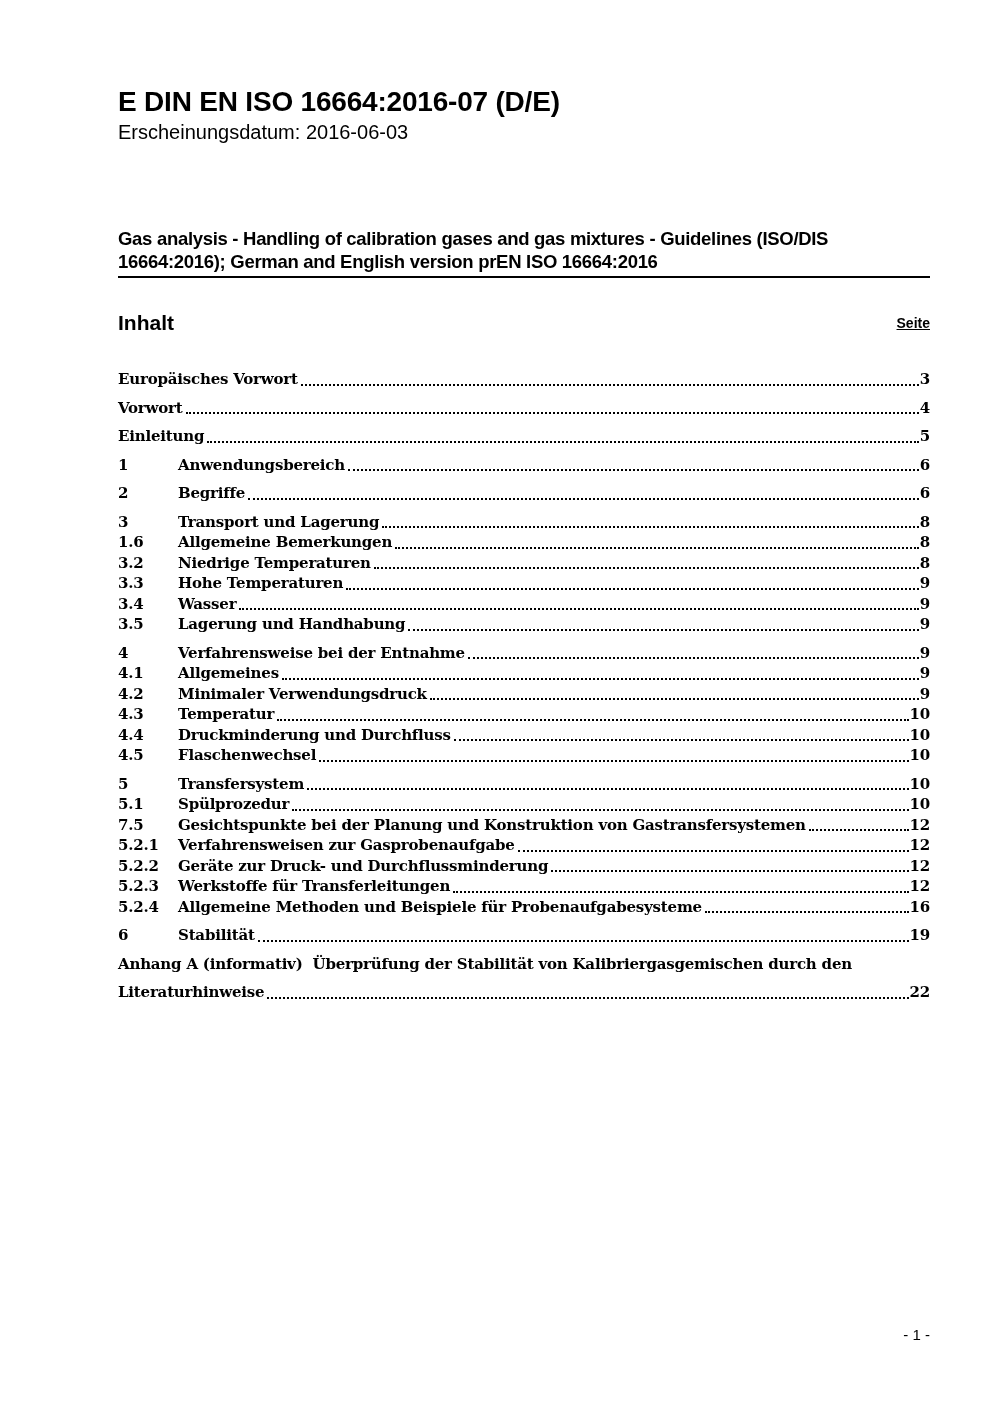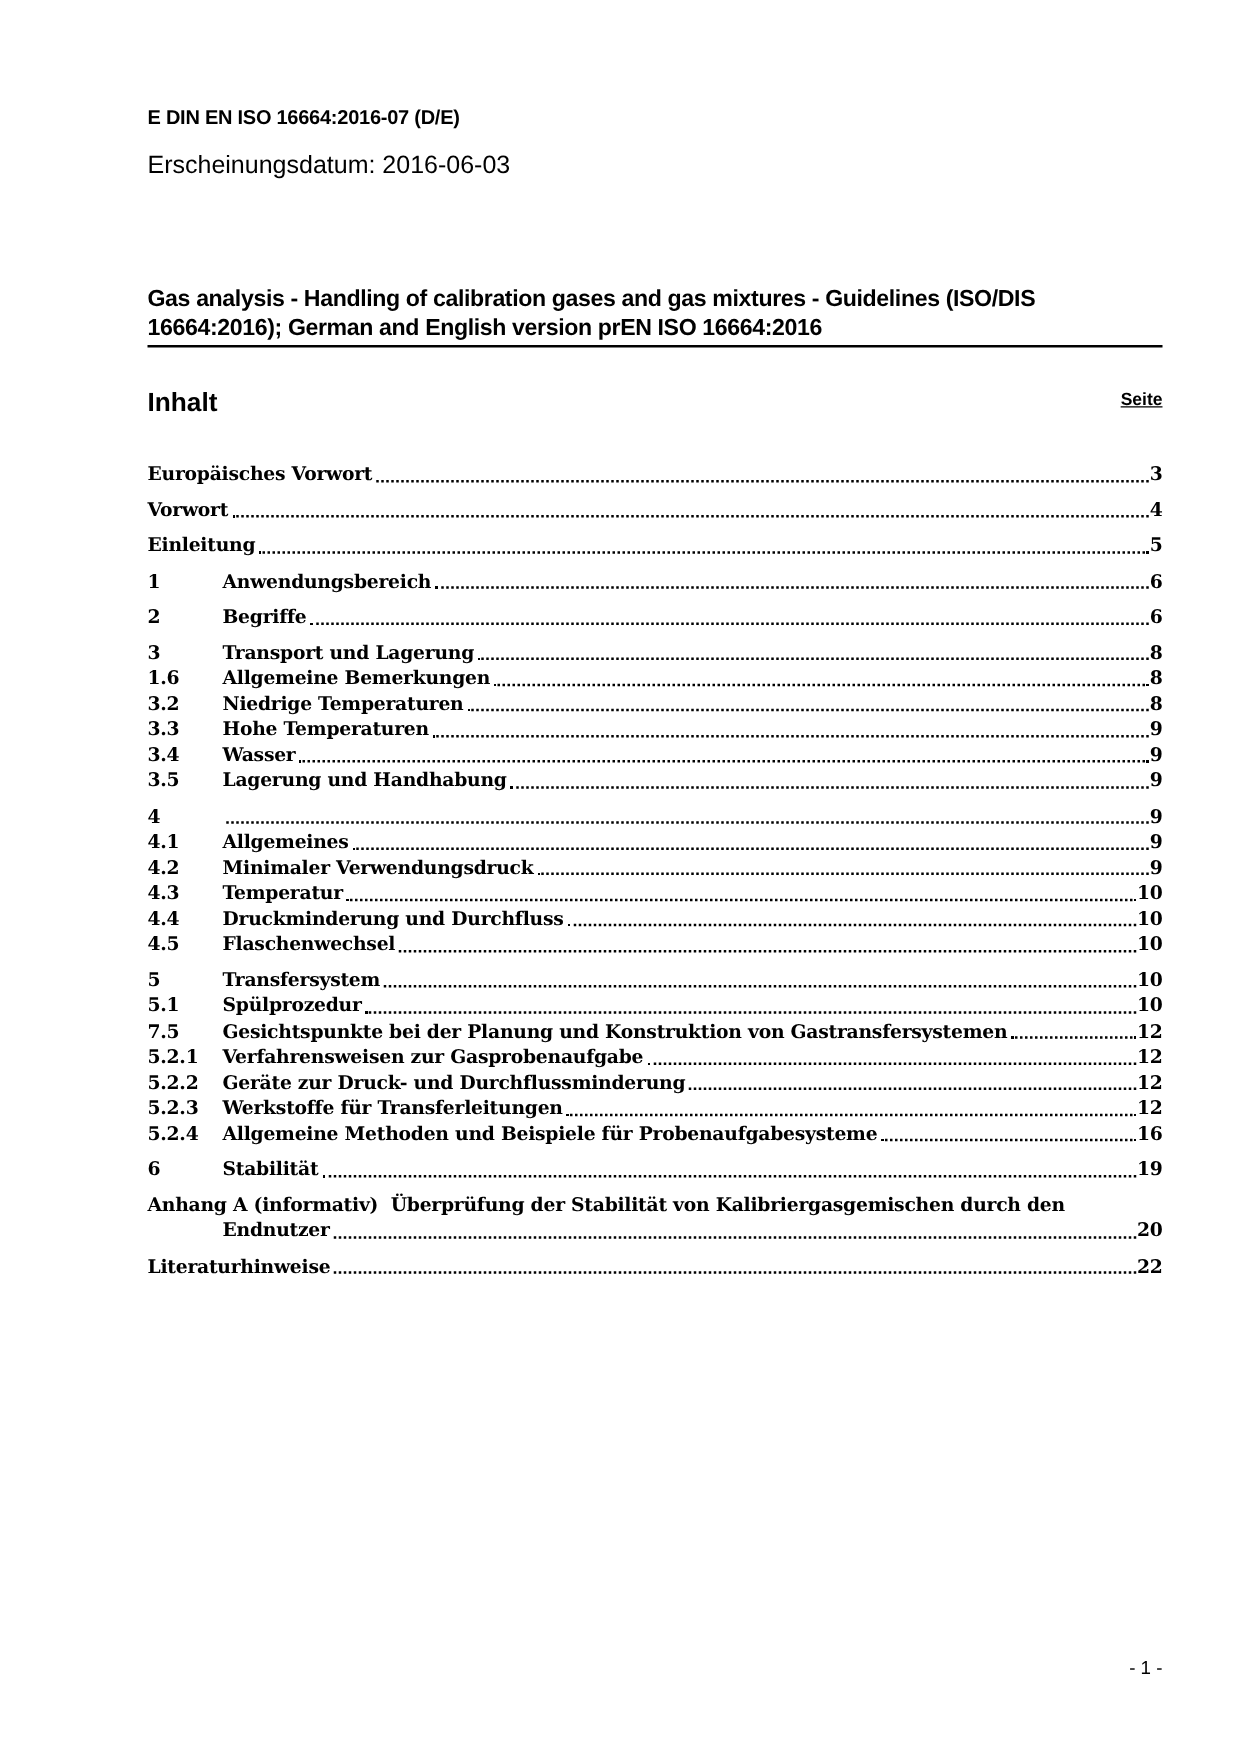--- a/index.html
+++ b/index.html
@@ -8,40 +8,40 @@
     width: 992px; height: 1403px; position: relative;
     font-family: "Liberation Sans", sans-serif;
     color: #000;
     overflow: hidden;
   }
   .content {
     position: absolute; left: 118px; top: 0; width: 812px; height: 1403px;
   }
   .doc-number {
     position: absolute; top: 86px; left: 0; width: 812px;
-    font-size: 16px; font-weight: bold; letter-spacing: -0.2px;
+    font-size: 28px; font-weight: bold; letter-spacing: -0.2px;
   }
   .pub-date {
     position: absolute; top: 121px; left: 0; width: 812px;
     font-size: 20px; font-weight: normal;
   }
   .title-de, .title-en {
     position: absolute; left: 0; width: 816px;
     font-size: 18.5px; font-weight: bold; line-height: 23px;
     letter-spacing: -0.3px;
   }
   .title-de { top: 159px; }
   .title-en { top: 227px; }
   .rule {
     position: absolute; top: 276px; left: 0; width: 812px;
     border: none; border-top: 2px solid #000; height: 0;
   }
   .toc-head {
     position: absolute; top: 311px; left: 0; width: 812px;
-    display: flex; align-items: flex-start; justify-content: space-between;
+    display: flex; align-items: center; justify-content: space-between;
   }
   .toc-head .inhalt { font-size: 21px; font-weight: bold; }
   .toc-head .seite  { font-size: 14px; font-weight: bold; text-decoration: underline; }
   .toc-list {
     position: absolute; top: 369px; left: 0; width: 812px;
     font-family: "DejaVu Serif", serif; font-size: 15px; font-weight: bold;
     letter-spacing: -0.2px;
   }
   .row {
     display: flex; align-items: baseline;
@@ -148,20 +148,21 @@
 
     <div class="row">
       <span class="num">3.5</span>
       <span class="ttl">Lagerung und Handhabung</span>
       <span class="dots"></span>
       <span class="pg">9</span>
     </div>
 
     <div class="row gs">
       <span class="num">4</span>
+      <span class="ttl">Verfahrensweise bei der Entnahme</span>
       <span class="dots"></span>
       <span class="pg">9</span>
     </div>
 
     <div class="row">
       <span class="num">4.1</span>
       <span class="ttl">Allgemeines</span>
       <span class="dots"></span>
       <span class="pg">9</span>
     </div>
@@ -247,26 +248,20 @@
       <span class="num">6</span>
       <span class="ttl">Stabilität</span>
       <span class="dots"></span>
       <span class="pg">19</span>
     </div>
 
     <div class="row gs">
       <span class="ttl">Anhang A (informativ)&nbsp; Überprüfung der Stabilität von Kalibriergasgemischen durch den</span>
     </div>
 
-    <div class="row">
-      <span class="num"></span>
-      <span class="ttl">Endnutzer</span>
-      <span class="dots"></span>
-      <span class="pg">20</span>
-    </div>
 
     <div class="row gs">
       <span class="ttl">Literaturhinweise</span>
       <span class="dots"></span>
       <span class="pg">22</span>
     </div>
 
   </div>
 
   <div class="footer">- 1 -</div>

